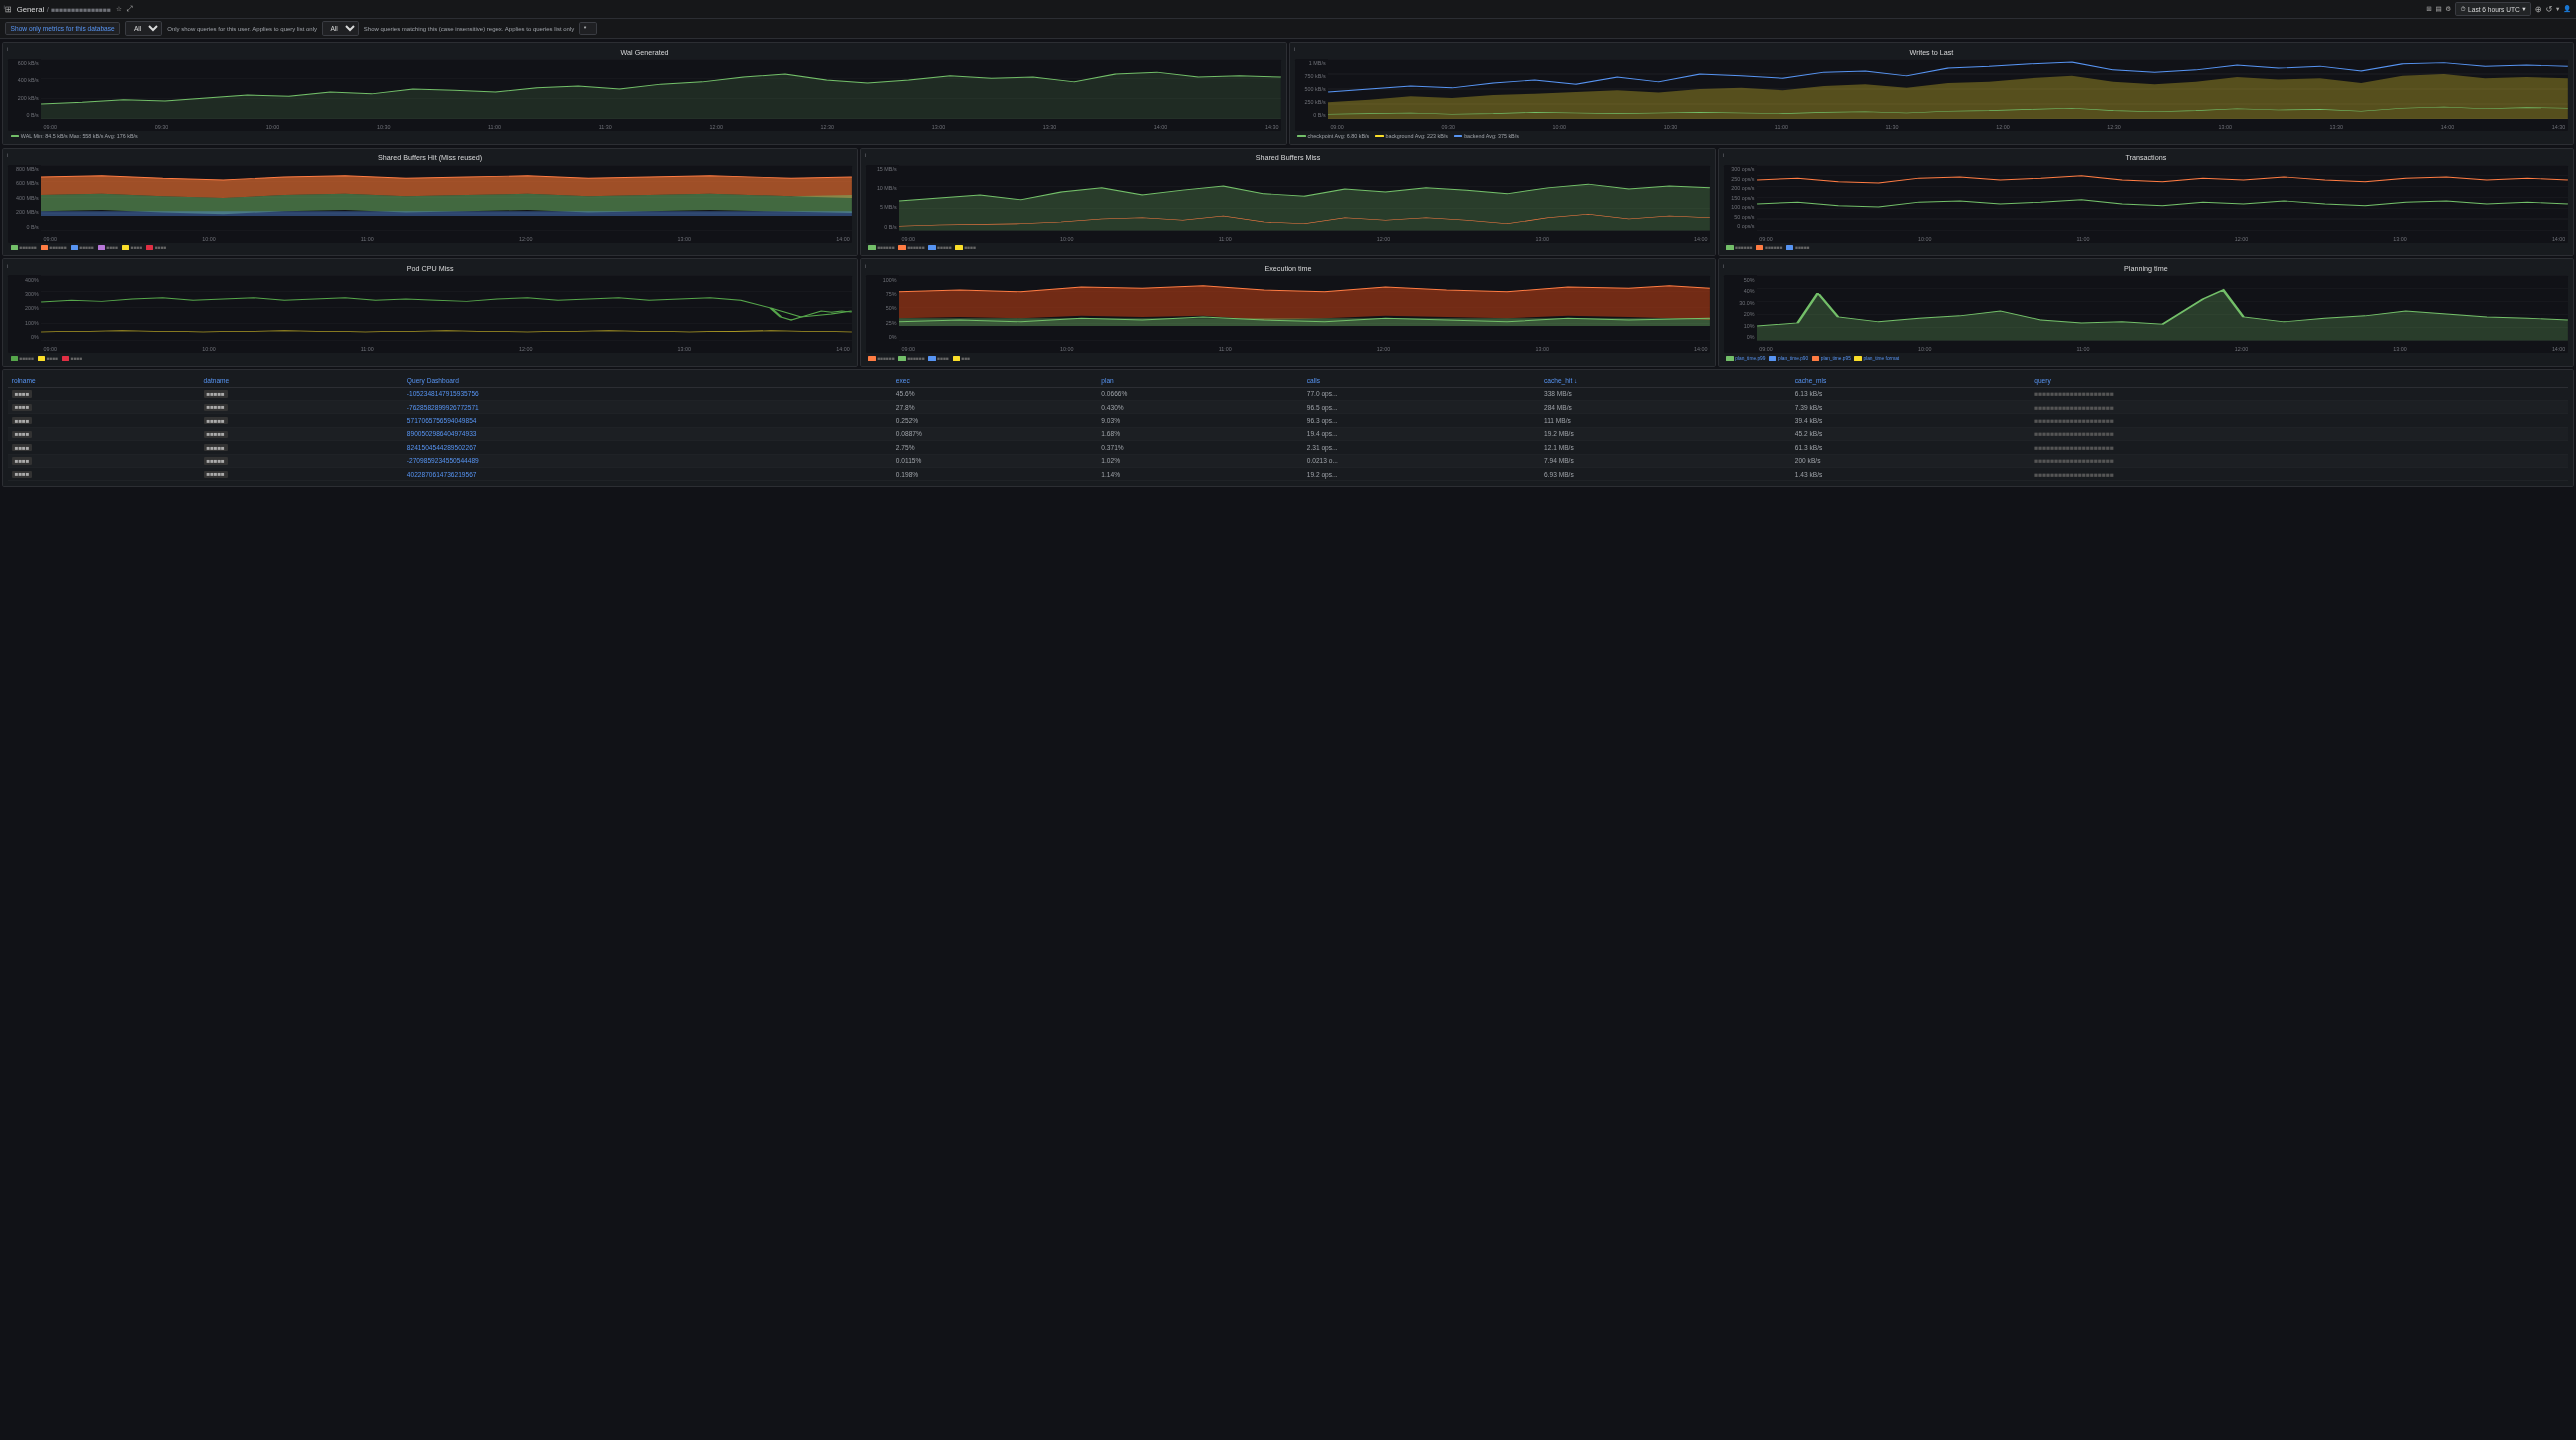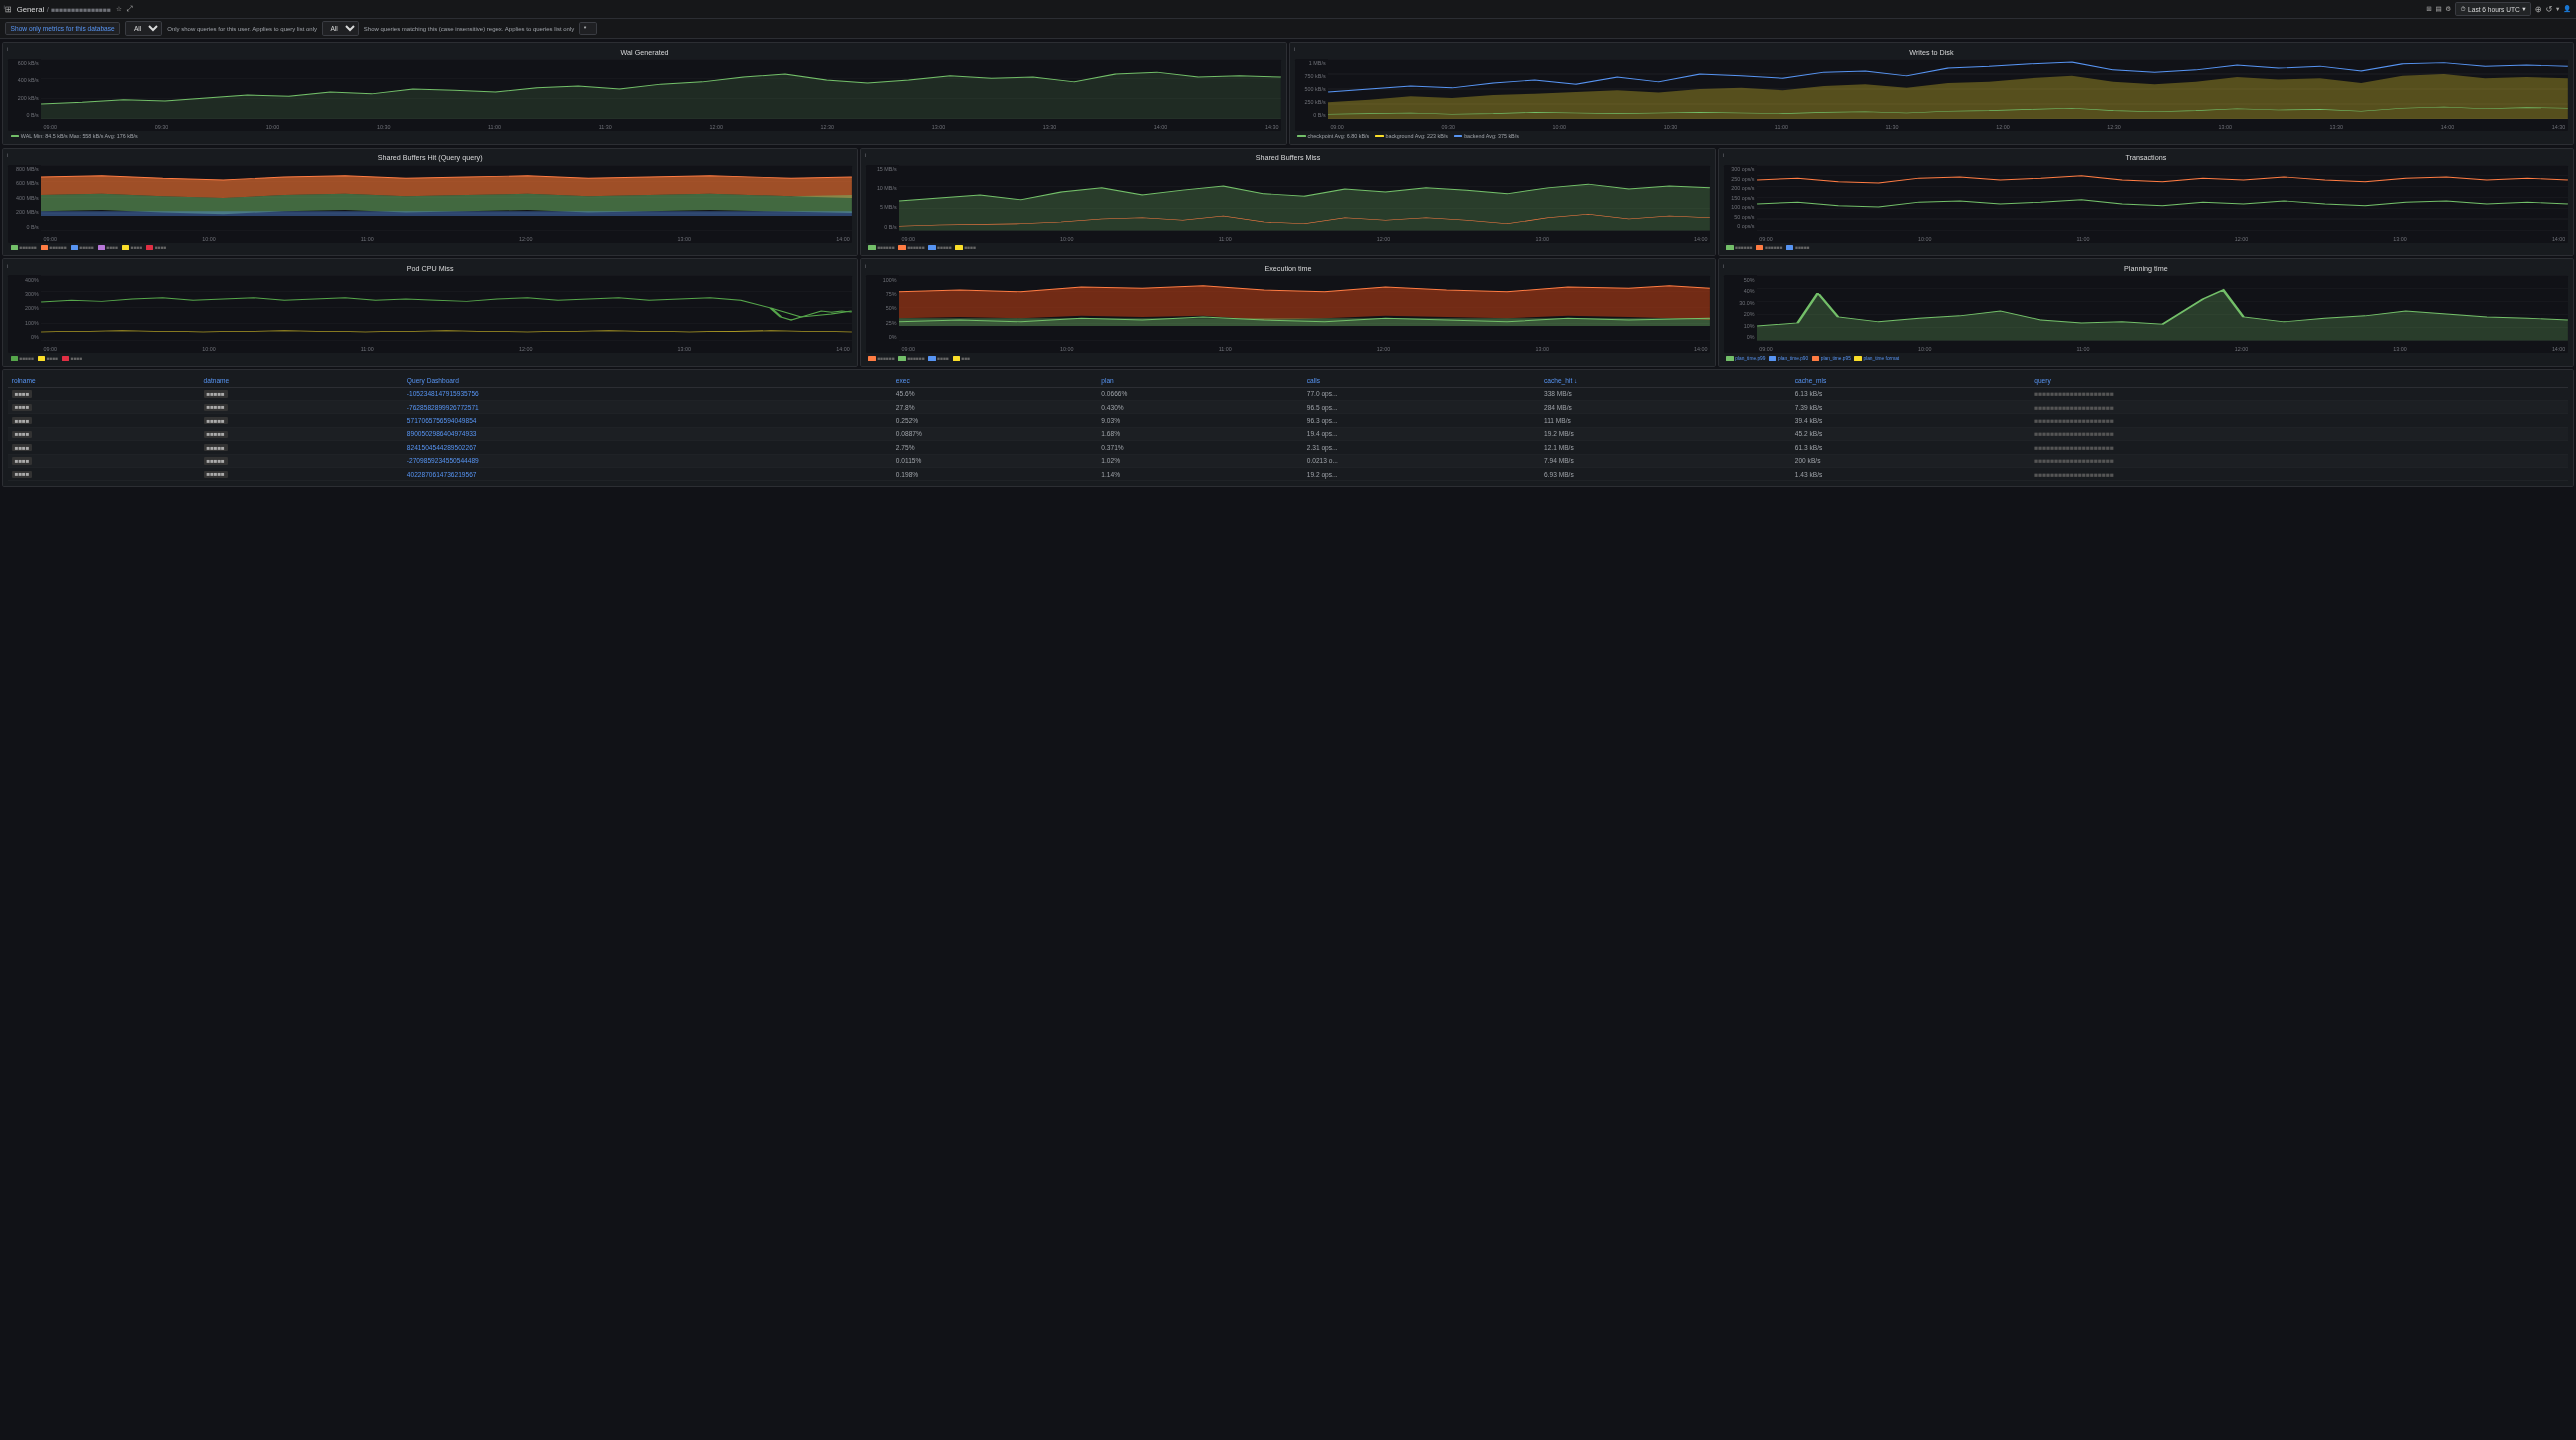--- a/index.html
+++ b/index.html
@@ -333,21 +333,21 @@
       <div class="legend">
         <div class="legend-item">
           <div class="legend-color" style="background:#73bf69;"></div>
           <span>WAL  Min: 84.5 kB/s  Max: 558 kB/s  Avg: 176 kB/s</span>
         </div>
       </div>
     </div>
 
     <div class="panel">
       <span class="panel-info">i</span>
-      <div class="panel-title">Writes to Disk</div>
+      <div class="panel-title">Writes to Last</div>
       <div class="chart-container" style="height:72px;">
         <div class="y-axis">
           <span>1 MB/s</span>
           <span>750 kB/s</span>
           <span>500 kB/s</span>
           <span>250 kB/s</span>
           <span>0 B/s</span>
         </div>
         <div class="chart-canvas" style="height:60px;">
           <svg class="chart-svg" viewBox="0 0 600 100" preserveAspectRatio="none" height="60">
@@ -393,21 +393,21 @@
           <span>backend  Avg: 375 kB/s</span>
         </div>
       </div>
     </div>
   </div>
 
   <div class="row-3">
 
     <div class="panel">
       <span class="panel-info">i</span>
-      <div class="panel-title">Shared Buffers Hit (Query query)</div>
+      <div class="panel-title">Shared Buffers Hit (Miss reused)</div>
       <div class="chart-container" style="height:78px;">
         <div class="y-axis">
           <span>800 MB/s</span>
           <span>600 MB/s</span>
           <span>400 MB/s</span>
           <span>200 MB/s</span>
           <span>0 B/s</span>
         </div>
         <div class="chart-canvas" style="height:66px;">
           <svg class="chart-svg" viewBox="0 0 400 110" preserveAspectRatio="none" height="66">

